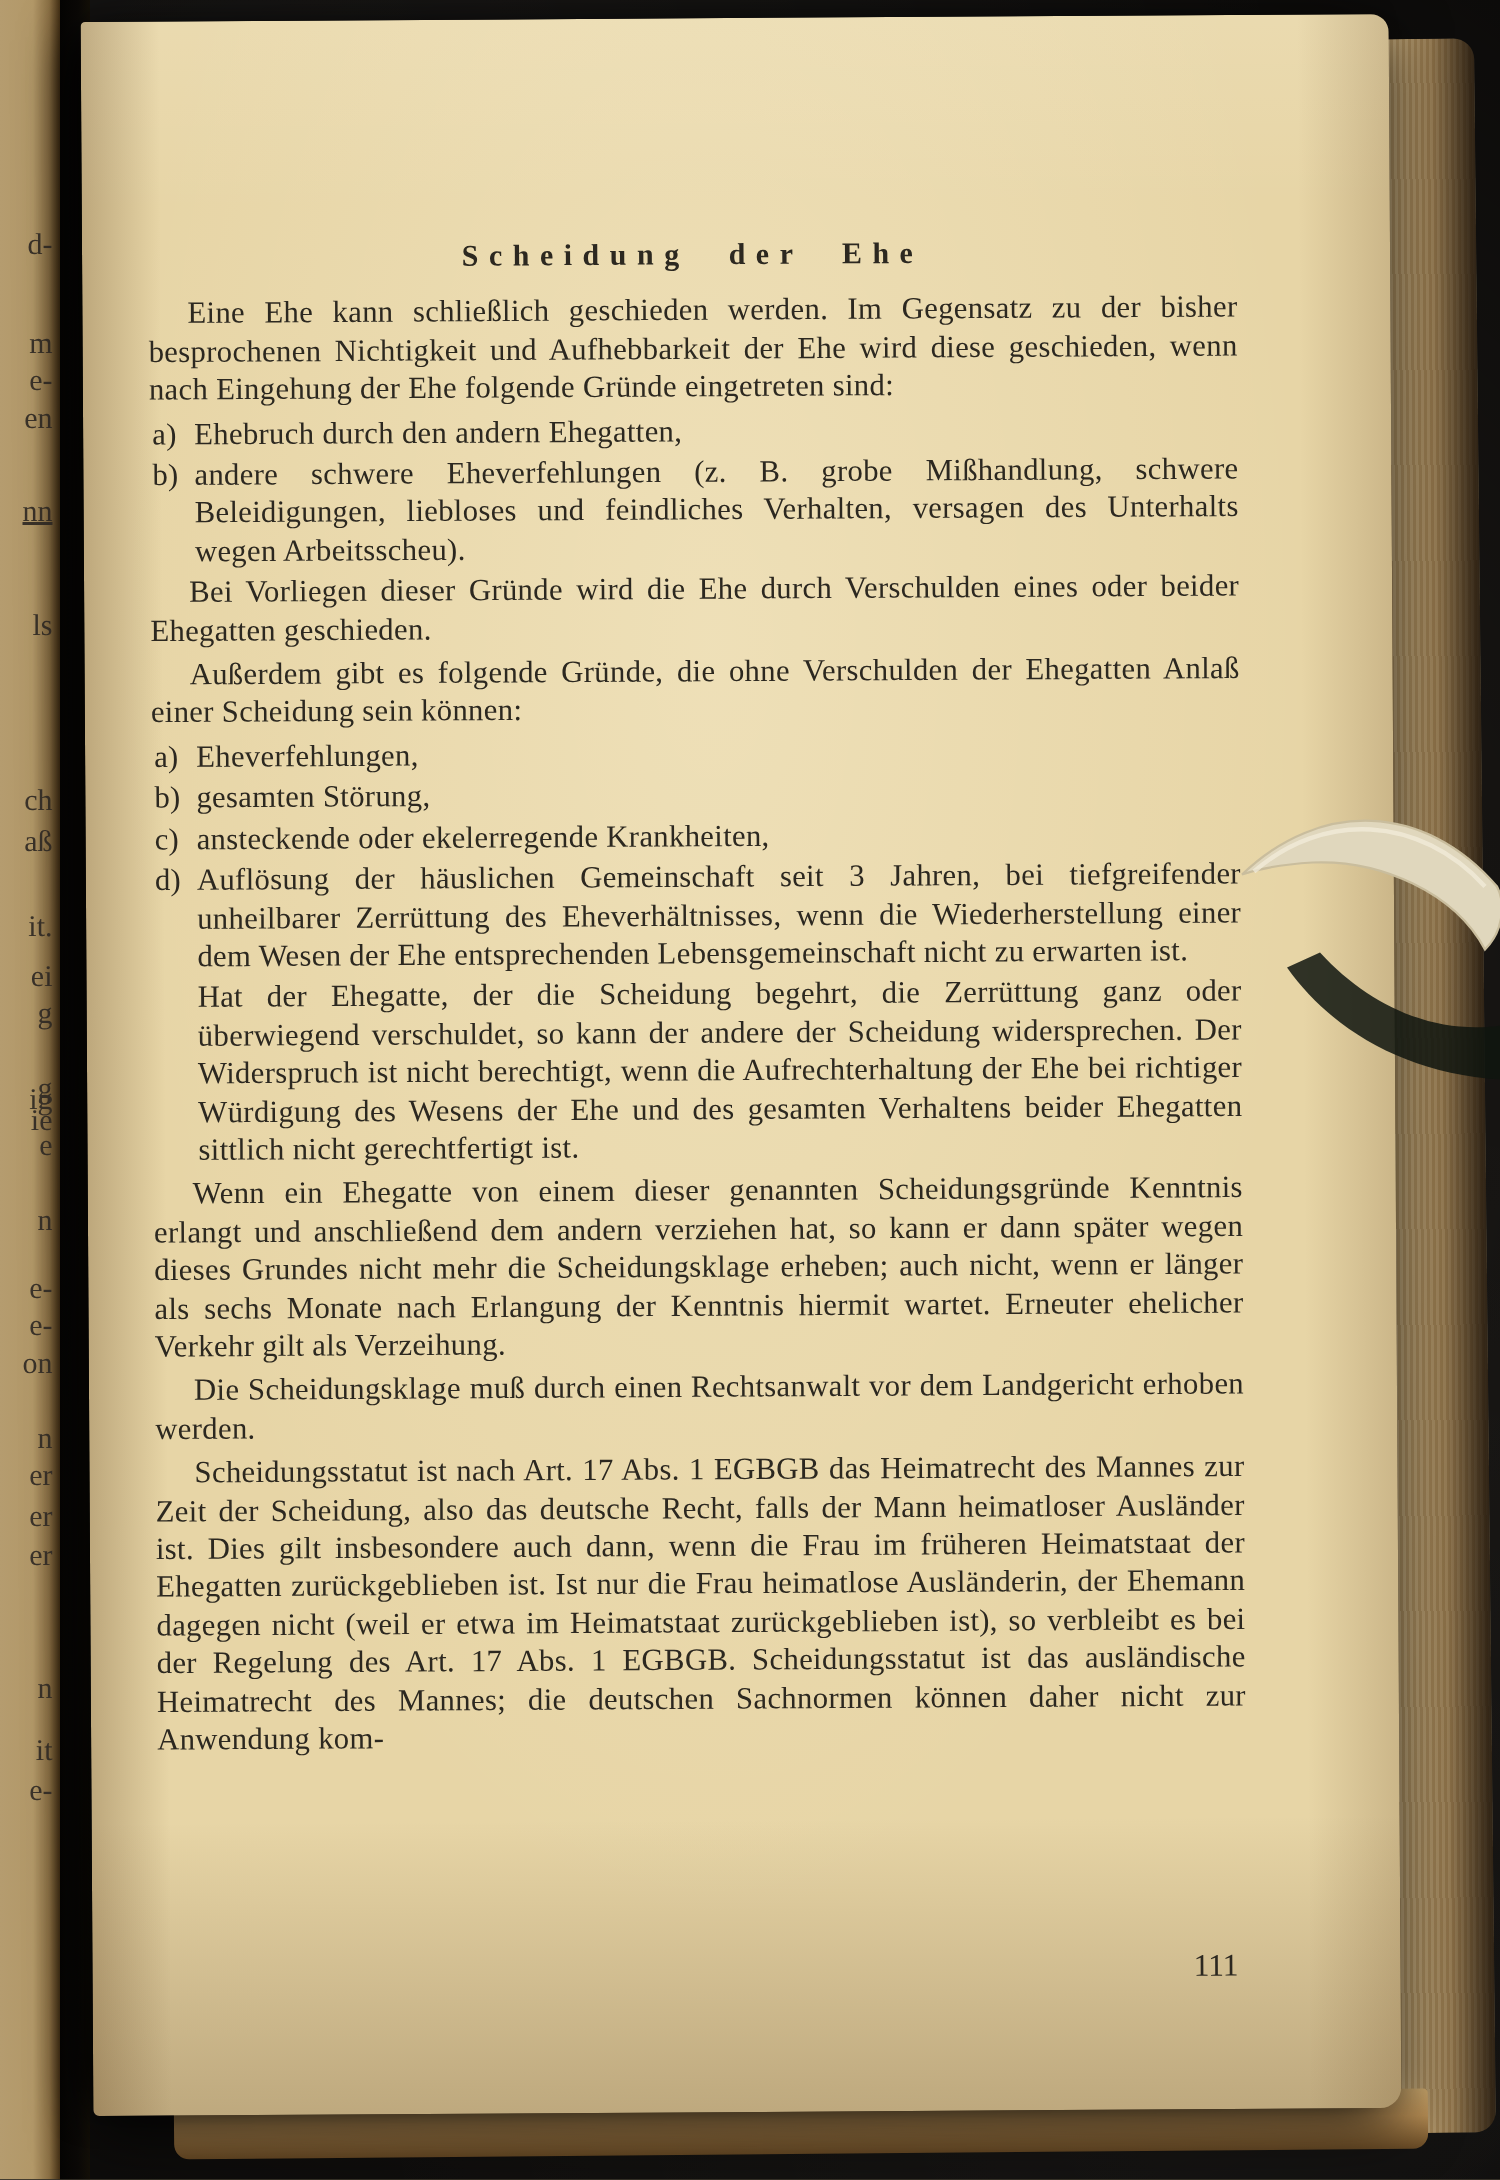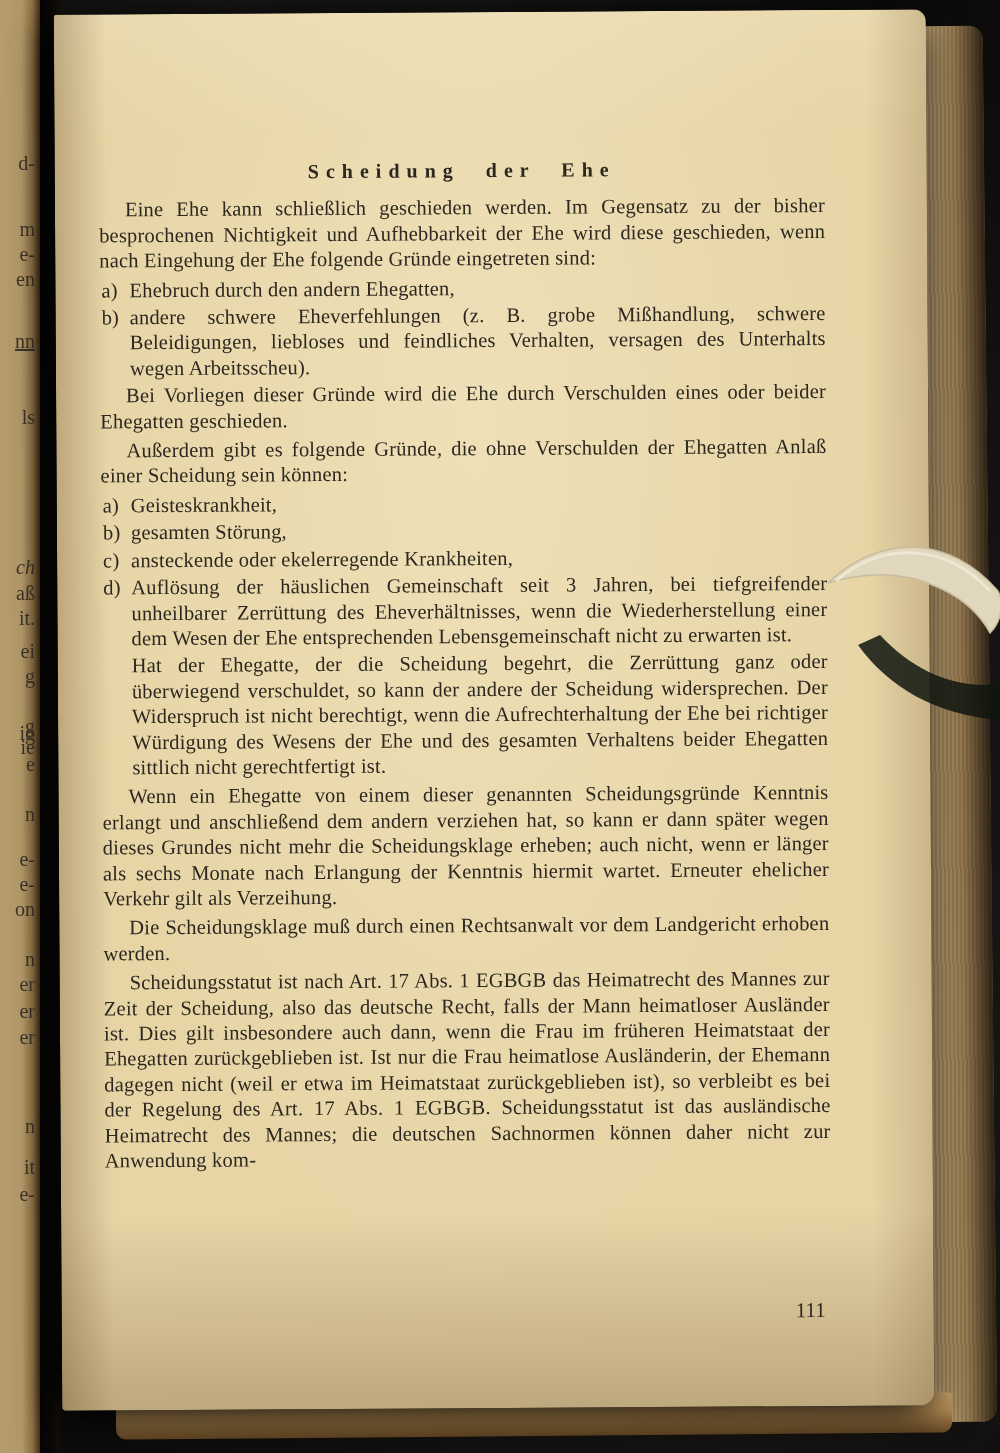--- a/index.html
+++ b/index.html
@@ -104,22 +104,22 @@
   <div class="bottom-edge"></div>
 
   <div class="prev-strip">
     <div>
         <span class="frag" style="top: 152px;">d-</span>
         <span class="frag" style="top: 218px;">m</span>
         <span class="frag" style="top: 243px;">e-</span>
         <span class="frag" style="top: 268px; text-align: center;">en</span>
         <span class="frag" style="top: 330px; text-decoration: underline;">nn</span>
         <span class="frag" style="top: 406px;">ls</span>
-        <span class="frag" style="top: 556px; font-style: italic;">ch</span>
-        <span class="frag" style="top: 582px; margin-left: 17px;">aß</span>
+        <span class="frag" style="top: 523px;">ch</span>
+        <span class="frag" style="top: 550px; margin-left: 17px;">aß</span>
         <span class="frag" style="top: 607px;">it.</span>
         <span class="frag" style="top: 640px; text-align: right;">ei</span>
         <span class="frag" style="top: 665px;">g</span>
         <span class="frag" style="top: 690px; margin-top: 32px;">ig</span>
         <span class="frag" style="top: 715px;">g</span>
         <span class="frag" style="top: 753px;">e</span>
         <span class="frag" style="top: 736px;">ie</span>
         <span class="frag" style="top: 803px;">n</span>
         <span class="frag" style="top: 848px;">e-</span>
         <span class="frag" style="top: 873px;">e-</span>
@@ -150,21 +150,21 @@
         <span class="li-label">b)</span>
         <span>andere schwere Eheverfehlungen (z. B. grobe Mißhandlung, schwere Beleidigungen, liebloses und feindliches Verhalten, versagen des Unterhalts wegen Arbeitsscheu).</span>
       </div>
 
       <p class="block indent">Bei Vorliegen dieser Gründe wird die Ehe durch Verschulden eines oder beider Ehegatten geschieden.</p>
 
       <p class="block indent">Außerdem gibt es folgende Gründe, die ohne Verschulden der Ehegatten Anlaß einer Scheidung sein können:</p>
 
       <div class="li">
         <span class="li-label">a)</span>
-        <span>Geisteskrankheit,</span>
+        <span>Eheverfehlungen,</span>
       </div>
       <div class="li">
         <span class="li-label">b)</span>
         <span>gesamten Störung,</span>
       </div>
       <div class="li">
         <span class="li-label">c)</span>
         <span>ansteckende oder ekelerregende Krankheiten,</span>
       </div>
       <div class="li">

